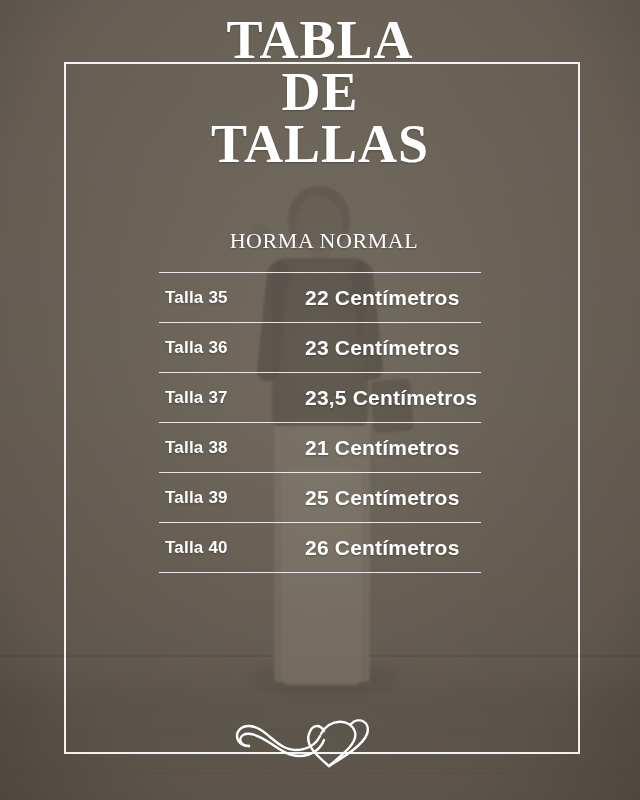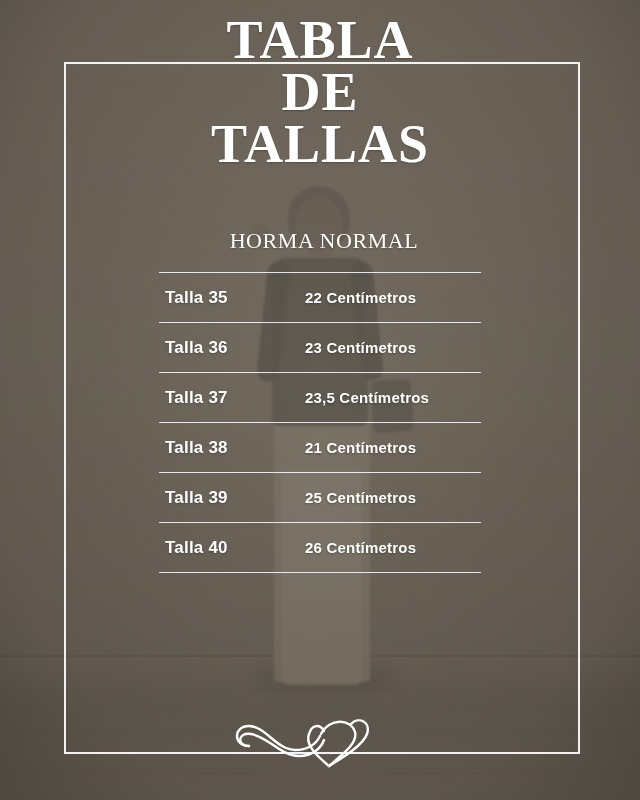--- a/index.html
+++ b/index.html
@@ -181,21 +181,21 @@
   }
   .cell-size {
     font-size: 17px;
     font-weight: bold;
     letter-spacing: 0.2px;
     text-align: left;
     padding-left: 6px;
     text-shadow: 0 1px 2px rgba(0,0,0,0.3);
   }
   .cell-cm {
-    font-size: 15px;
+    font-size: 21px;
     font-weight: bold;
     letter-spacing: 0.2px;
     text-align: left;
     width: 176px;
     text-shadow: 0 1px 2px rgba(0,0,0,0.3);
   }
 
   .brand {
     position: absolute;
     left: 0; right: 0;

